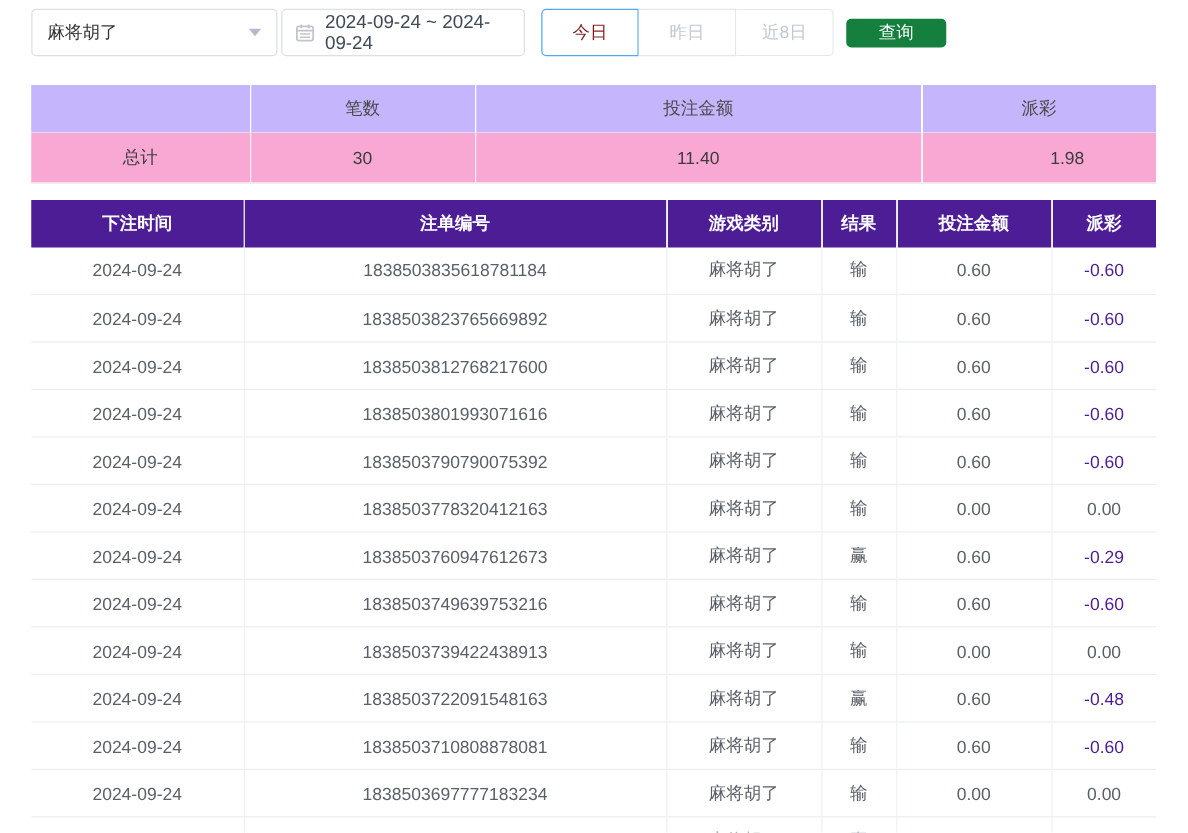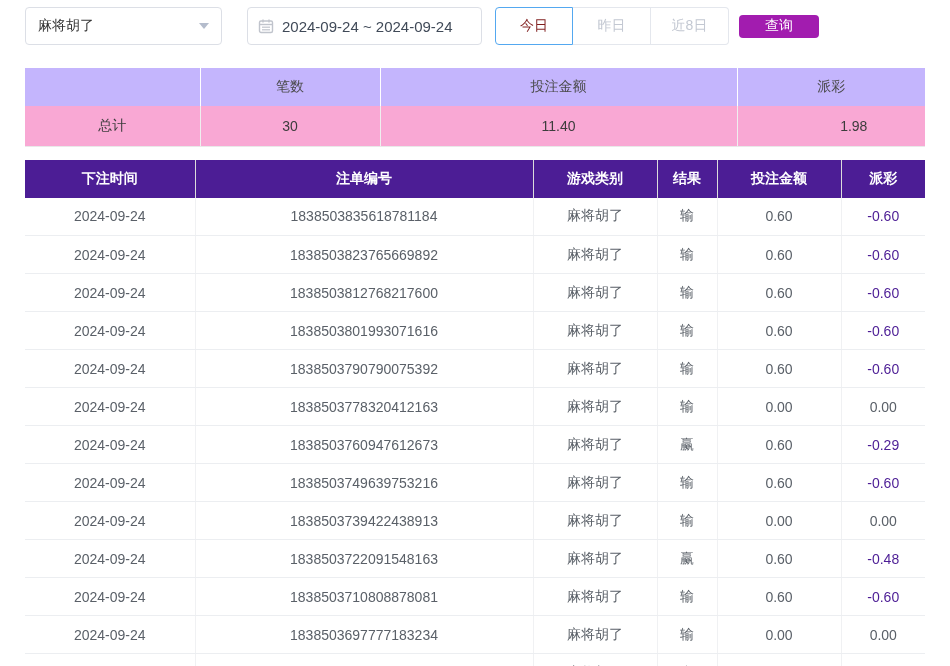--- a/index.html
+++ b/index.html
@@ -7,31 +7,31 @@
     font-family:"Liberation Sans","DejaVu Sans",sans-serif; }
   .page { width:950px; height:666px; position:relative; padding:7px 25px 0 25px; }
 
   
   .toolbar { display:flex; align-items:center; height:38px; margin-bottom:23px; }
   .select-box { width:197px; height:38px; border:1px solid #dcdfe6; border-radius:4px;
     display:flex; align-items:center; justify-content:space-between; padding:0 12px;
     font-size:14px; color:#333; cursor:pointer; background:#fff; }
   .caret { width:0; height:0; border-left:5px solid transparent; border-right:5px solid transparent;
     border-top:6px solid #b4bccc; }
-  .date-box { width:235px; height:38px; border:1px solid #dcdfe6; border-radius:4px;
-    display:flex; align-items:center; padding:0 10px; margin-left:25px;
+  .date-box { width:195px; height:38px; border:1px solid #dcdfe6; border-radius:4px;
+    display:flex; align-items:center; padding:0 10px; margin-left:3px;
     font-size:15px; color:#404a58; background:#fff; }
   .date-box svg { margin-right:8px; flex:0 0 auto; }
   .btn-group { display:flex; margin-left:13px; height:38px; }
   .qbtn { width:78px; height:38px; background:#fff; border:1px solid #e4e7ed; border-left:none;
     font-size:14px; color:#c3c8d2; display:flex; align-items:center; justify-content:center; cursor:pointer; }
   .qbtn:first-child { border-radius:4px 0 0 4px; }
   .qbtn:last-child { border-radius:0 4px 4px 0; }
   .qbtn.active { border:1px solid #54a8f0; color:#7f1d1d; }
-  .query-btn { width:80px; height:23px; margin-left:10px; background:#a21caf; color:#fff;
+  .query-btn { width:80px; height:23px; margin-left:10px; background:#15803d; color:#fff;
     border:none; border-radius:4px; font-size:14px; cursor:pointer;
     display:flex; align-items:center; justify-content:center; }
 
   
   table { border-collapse:collapse; width:900px; table-layout:fixed; }
   td, th { text-align:center; font-size:14px; font-weight:normal; overflow:hidden; white-space:nowrap; }
 
   
   .summary { margin-bottom:13px; }
   .summary thead th { height:38px; background:#c4b5fd; color:#4a4a4a;

